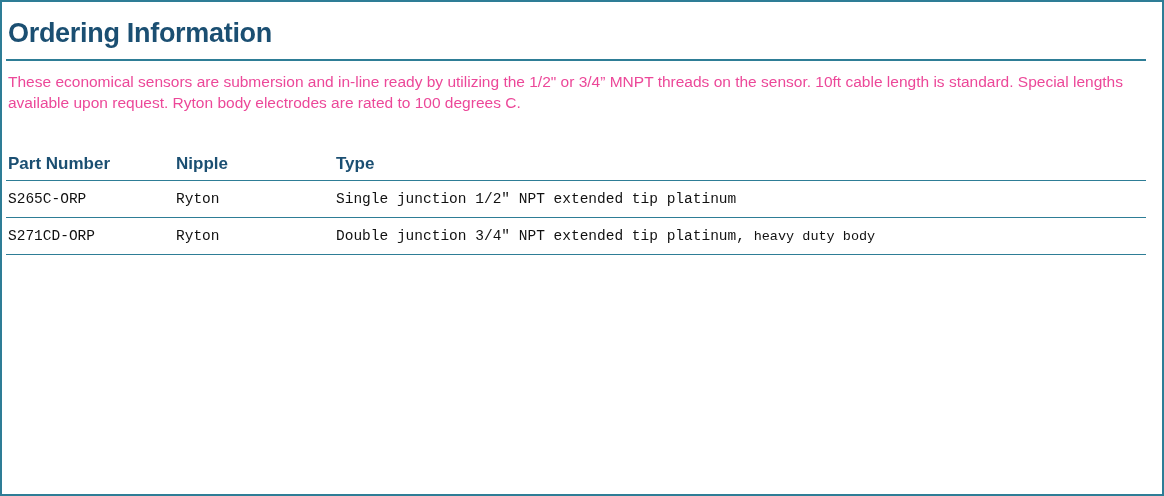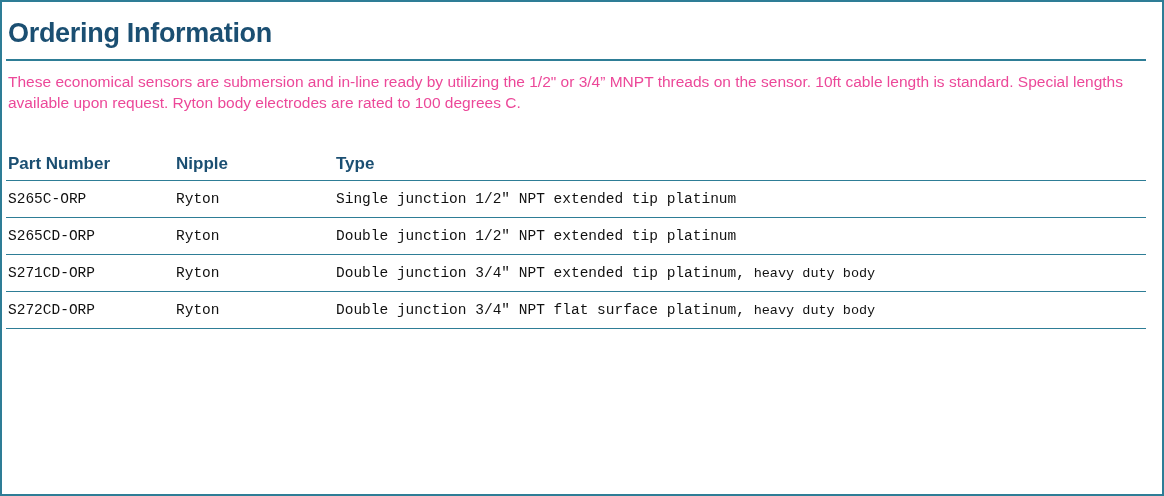--- a/index.html
+++ b/index.html
@@ -93,30 +93,20 @@
         <th>Nipple</th>
         <th>Type</th>
       </tr>
     </thead>
     <tbody id="table-body">
         <tr>
           <td>S265C-ORP</td>
           <td>Ryton</td>
           <td><span>Single junction 1/2" NPT extended tip platinum</span></td>
         </tr>
-        <tr>
-          <td>S265CD-ORP</td>
-          <td>Ryton</td>
-          <td><span>Double junction 1/2" NPT extended tip platinum</span></td>
-        </tr>
         <tr class="row-tall">
           <td>S271CD-ORP</td>
           <td>Ryton</td>
           <td><span>Double junction 3/4" NPT extended tip platinum,</span> <span class="sub">heavy duty body</span></td>
-        </tr>
-        <tr class="row-tall">
-          <td>S272CD-ORP</td>
-          <td>Ryton</td>
-          <td><span>Double junction 3/4" NPT flat surface platinum,</span> <span class="sub">heavy duty body</span></td>
         </tr>
       </tbody>
   </table>
 </div>
 
 </body></html>

